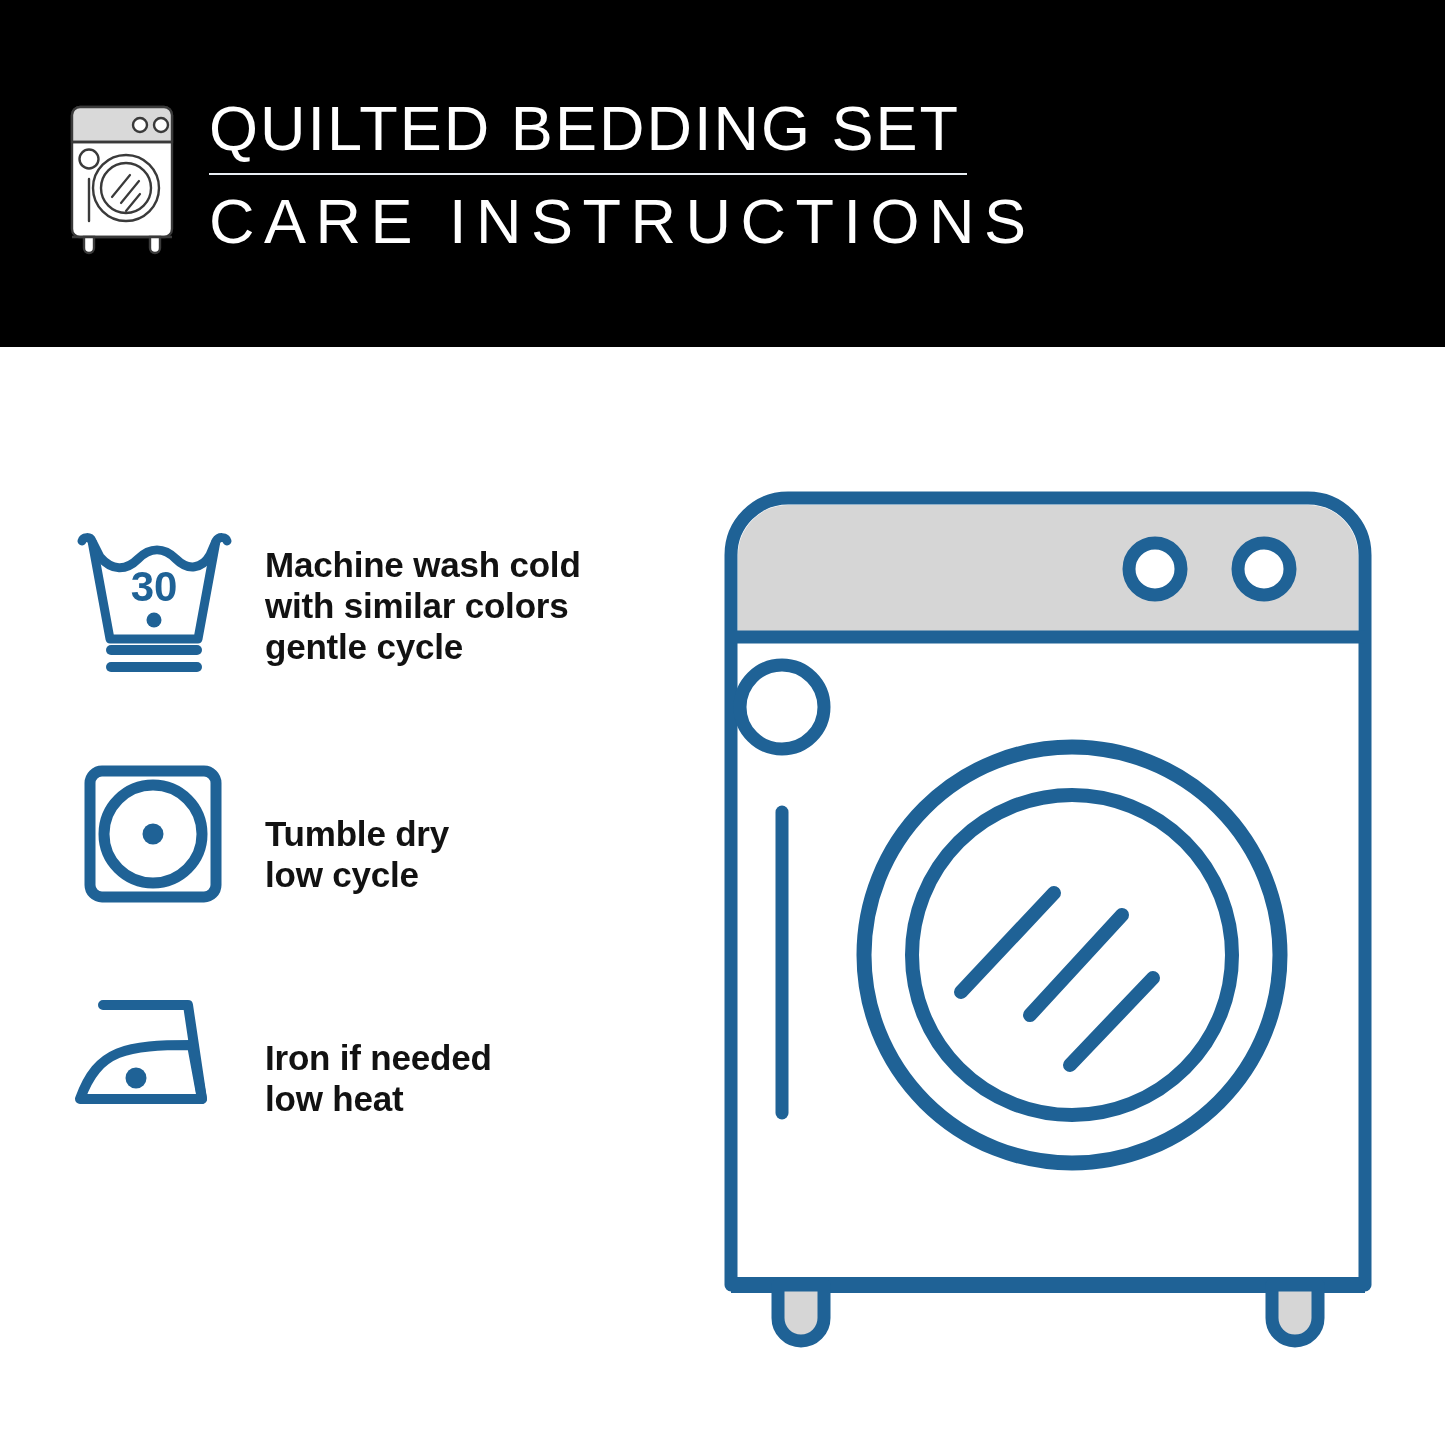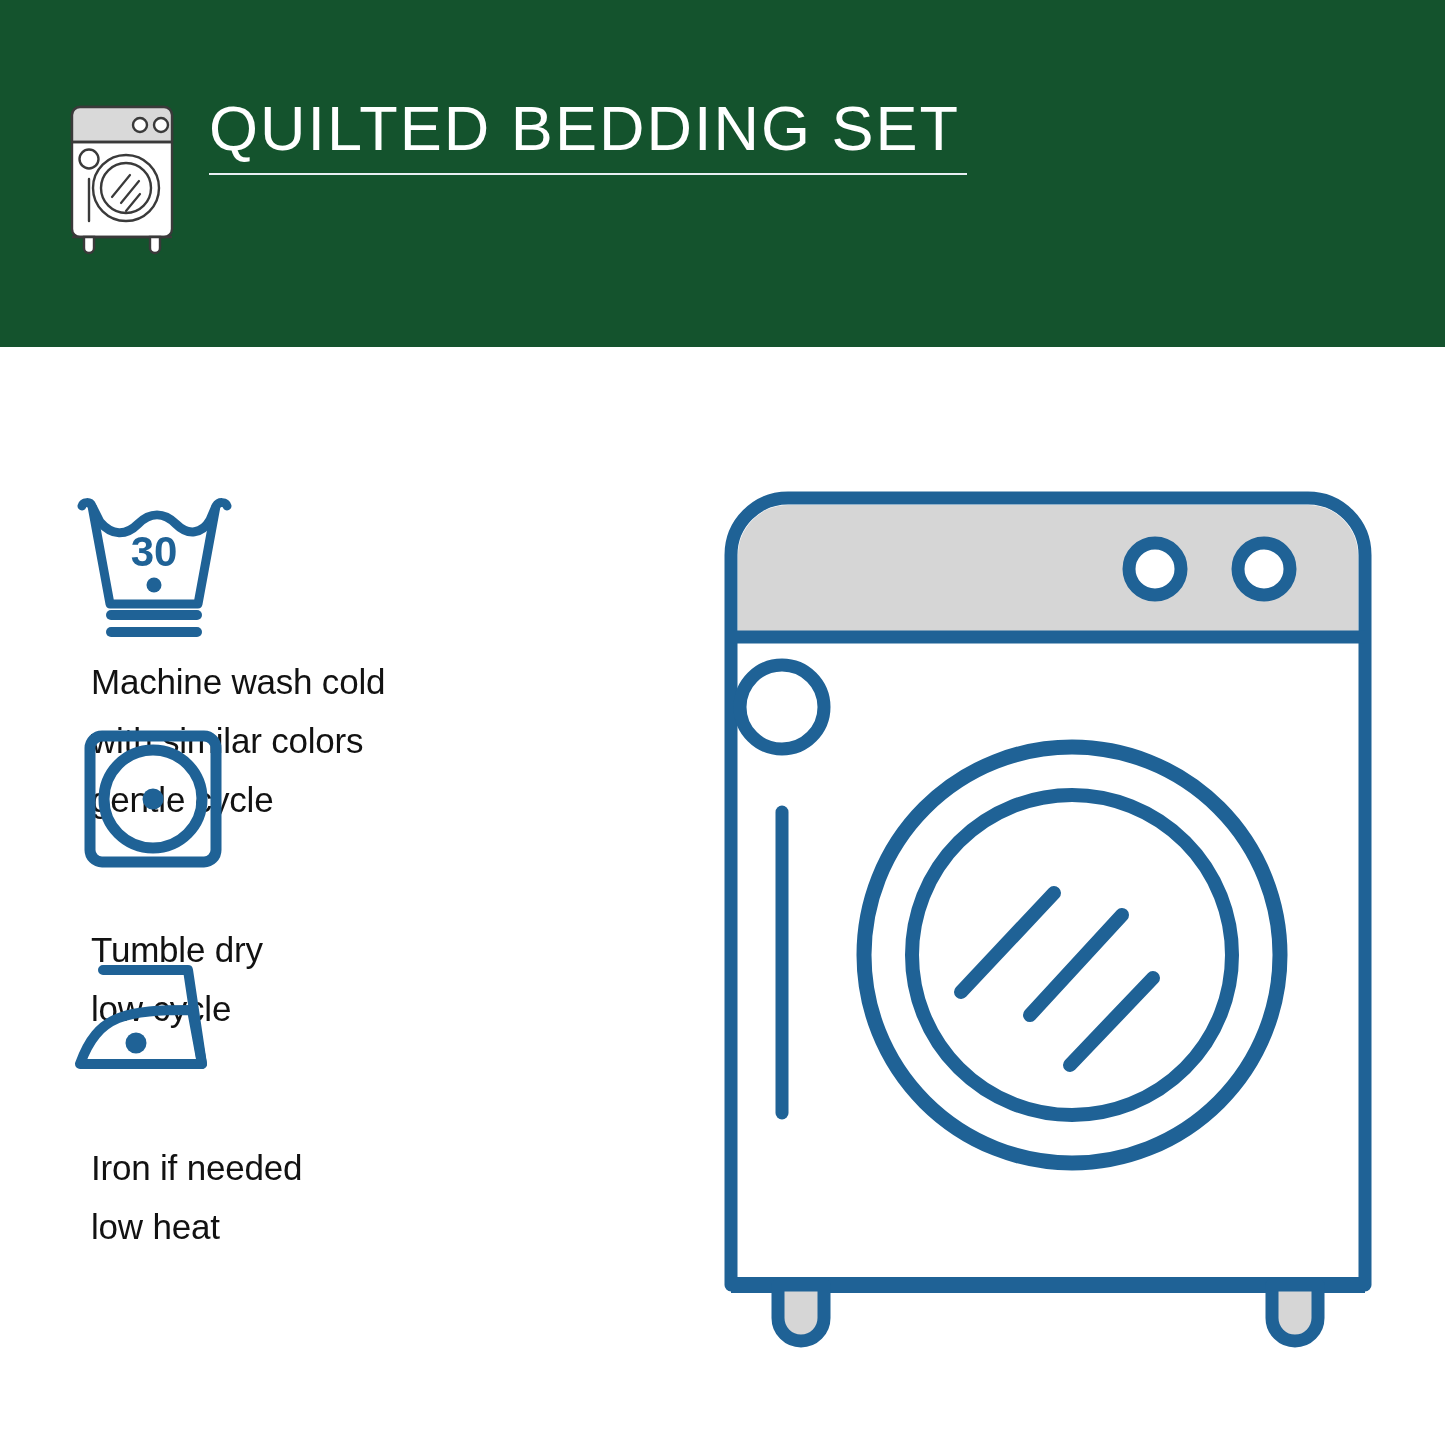--- a/index.html
+++ b/index.html
@@ -15,21 +15,21 @@
     position: relative;
   }
 
   
   #header-band {
     position: absolute;
     left: 0;
     top: 0;
     width: 1445px;
     height: 347px;
-    background: #14532d;
+    background: #000000;
   }
   #header-inner {
     position: absolute;
     left: 68px;
     top: 95px;
     display: flex;
     align-items: flex-start;
   }
   #header-machine-icon {
     width: 108px;
@@ -68,39 +68,38 @@
 
   
   #care-list {
     position: absolute;
     left: 70px;
     top: 488px;
     width: 620px;
   }
   .care-row {
     display: flex;
-    align-items: flex-start;
+    align-items: center;
     height: 230px;
-    flex-direction: column;
   }
   .care-symbol {
     flex: 0 0 auto;
     width: 168px;
     height: 160px;
     display: flex;
     align-items: flex-start;
     justify-content: flex-start;
   }
   .care-symbol svg { display: block; }
   .care-text {
-    margin-left: 21px;
+    margin-left: 27px;
     color: #121212;
     font-size: 35px;
-    line-height: 59px;
-    font-weight: 400;
+    line-height: 41px;
+    font-weight: 700;
     letter-spacing: -0.2px;
     padding-top: 4px;
     white-space: pre-line;
   }
   .care-row.row-bleach .care-text { padding-top: 52px; }
   .care-row.row-dry .care-text { padding-top: 42px; }
   .care-row.row-iron .care-text { padding-top: 30px; }
 
   
   #washer-illustration {
@@ -141,20 +140,21 @@
 
         <line x1="4" y1="134" x2="104" y2="134" stroke="#3a3a3a" stroke-width="2.4"></line>
         <path d="M16 134v11a5 5 0 0 0 10 0v-11z" fill="#ffffff" stroke="#3a3a3a" stroke-width="2.4"></path>
         <path d="M82 134v11a5 5 0 0 0 10 0v-11z" fill="#ffffff" stroke="#3a3a3a" stroke-width="2.4"></path>
       </svg>
     </span>
 
     <div id="header-text-block">
       <div id="header-title-1">QUILTED BEDDING SET</div>
       <div id="header-divider"></div>
+      <div id="header-title-2">CARE INSTRUCTIONS</div>
     </div>
   </div>
 </div>
 
 <div id="care-list">
 
   <div class="care-row row-wash">
     <span class="care-symbol">
       <svg viewBox="0 0 168 160" xmlns="http://www.w3.org/2000/svg">
 

